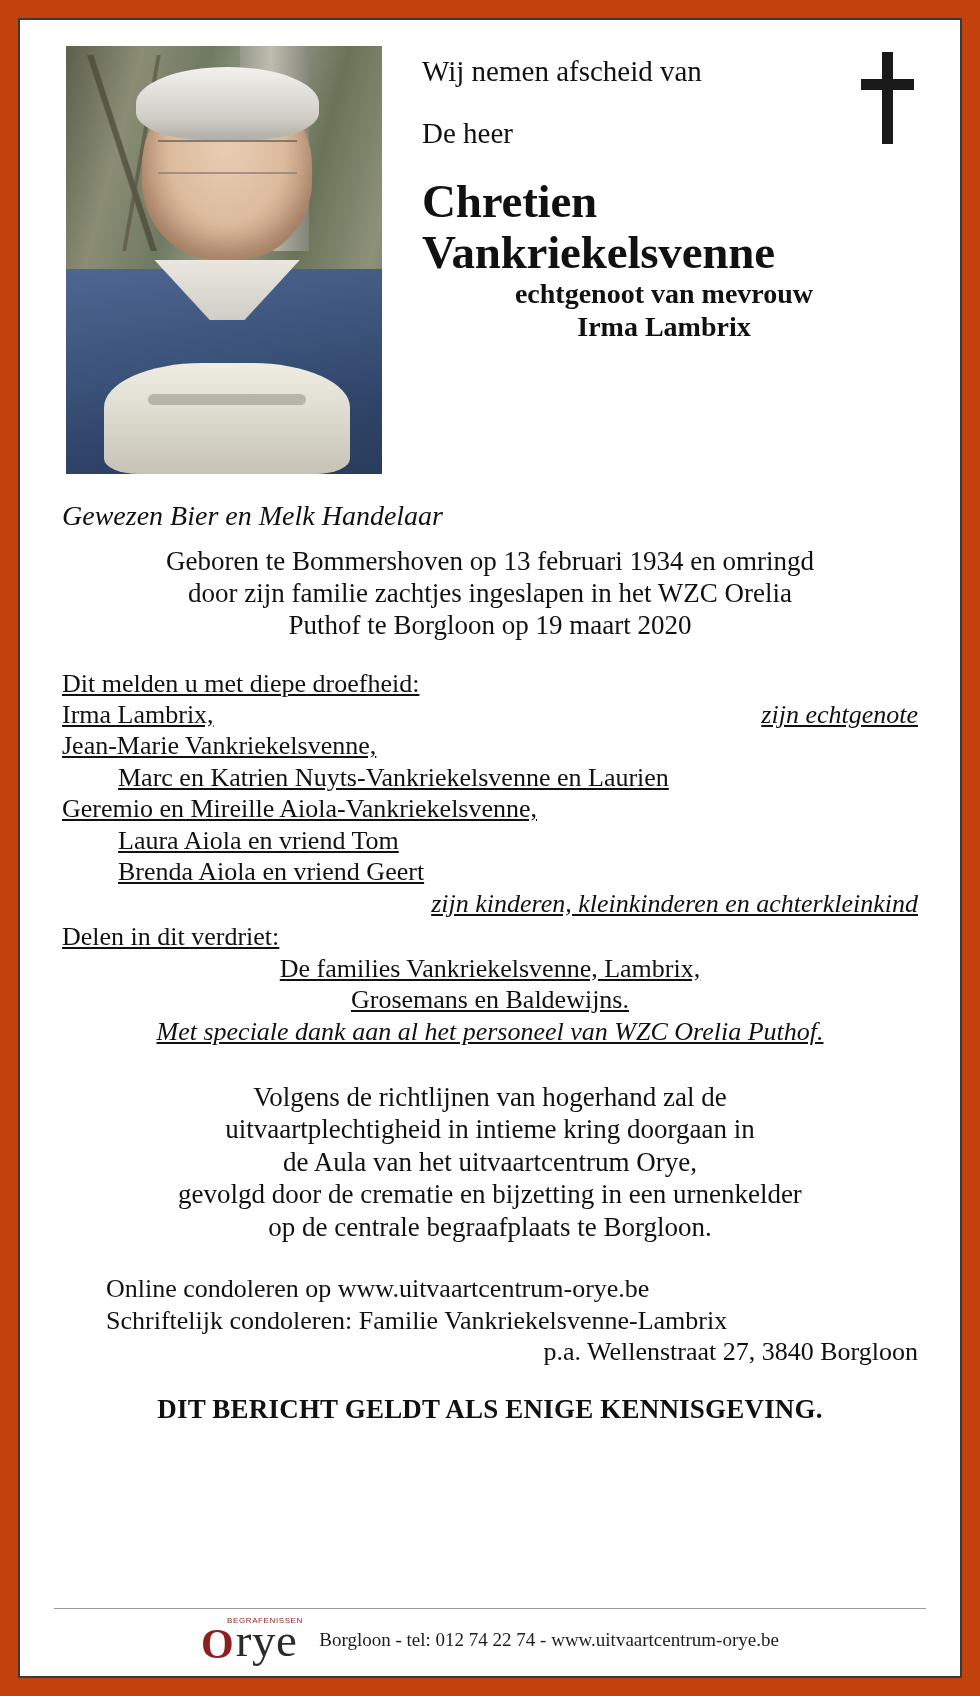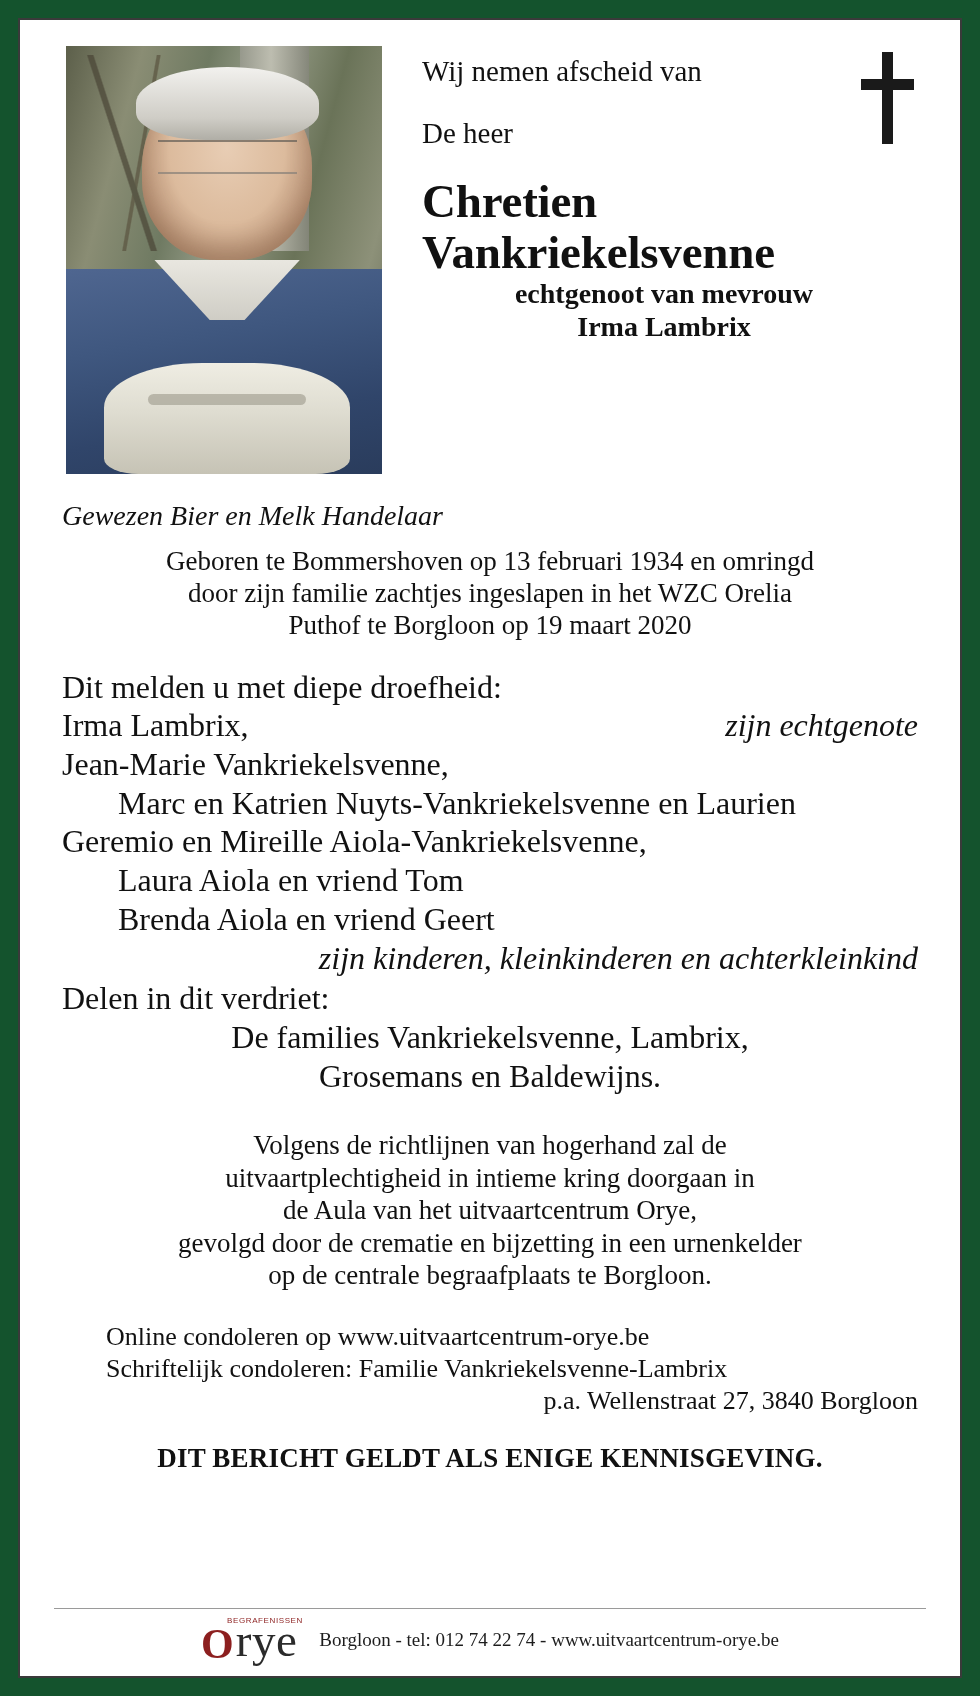--- a/index.html
+++ b/index.html
@@ -11,21 +11,21 @@
     width: 980px;
     height: 1696px;
     font-family: "Liberation Serif", "DejaVu Serif", serif;
     color: #111111;
     overflow: hidden;
   }
   .page {
     position: relative;
     width: 980px;
     height: 1696px;
-    background: #14532d;
+    background: #c2410c;
     box-sizing: border-box;
     padding: 18px;
   }
   .card {
     position: relative;
     width: 100%;
     height: 100%;
     background: #ffffff;
     border: 2px solid #3a3a3a;
     box-sizing: border-box;
@@ -208,22 +208,23 @@
     margin-top: 26px;
     margin-bottom: 14px;
   }
   .lifespan {
     text-align: center;
     font-size: 27px;
     line-height: 1.18;
     margin-bottom: 26px;
   }
   .announce {
-    font-size: 32px;
+    font-size: 26px;
     line-height: 1.21;
+    text-decoration: underline;
   }
   .row {
     display: flex;
     justify-content: space-between;
     align-items: baseline;
   }
   .rel {
     font-style: italic;
   }
   .ind {
@@ -365,20 +366,21 @@
         <div>Jean-Marie Vankriekelsvenne,</div>
         <div class="ind">Marc en Katrien Nuyts-Vankriekelsvenne en Laurien</div>
         <div>Geremio en Mireille Aiola-Vankriekelsvenne,</div>
         <div class="ind">Laura Aiola en vriend Tom</div>
         <div class="ind">Brenda Aiola en vriend Geert</div>
         <div class="right ital">zijn kinderen, kleinkinderen en achterkleinkind</div>
 
         <div class="grief-head">Delen in dit verdriet:</div>
         <div class="center">De families Vankriekelsvenne, Lambrix,</div>
         <div class="center">Grosemans en Baldewijns.</div>
+        <div class="center ital">Met speciale dank aan al het personeel van WZC Orelia Puthof.</div>
       </div>
 
       <div class="ceremony">
         <div>Volgens de richtlijnen van hogerhand zal de</div>
         <div>uitvaartplechtigheid in intieme kring doorgaan in</div>
         <div>de Aula van het uitvaartcentrum Orye,</div>
         <div>gevolgd door de crematie en bijzetting in een urnenkelder</div>
         <div>op de centrale begraafplaats te Borgloon.</div>
       </div>
 

